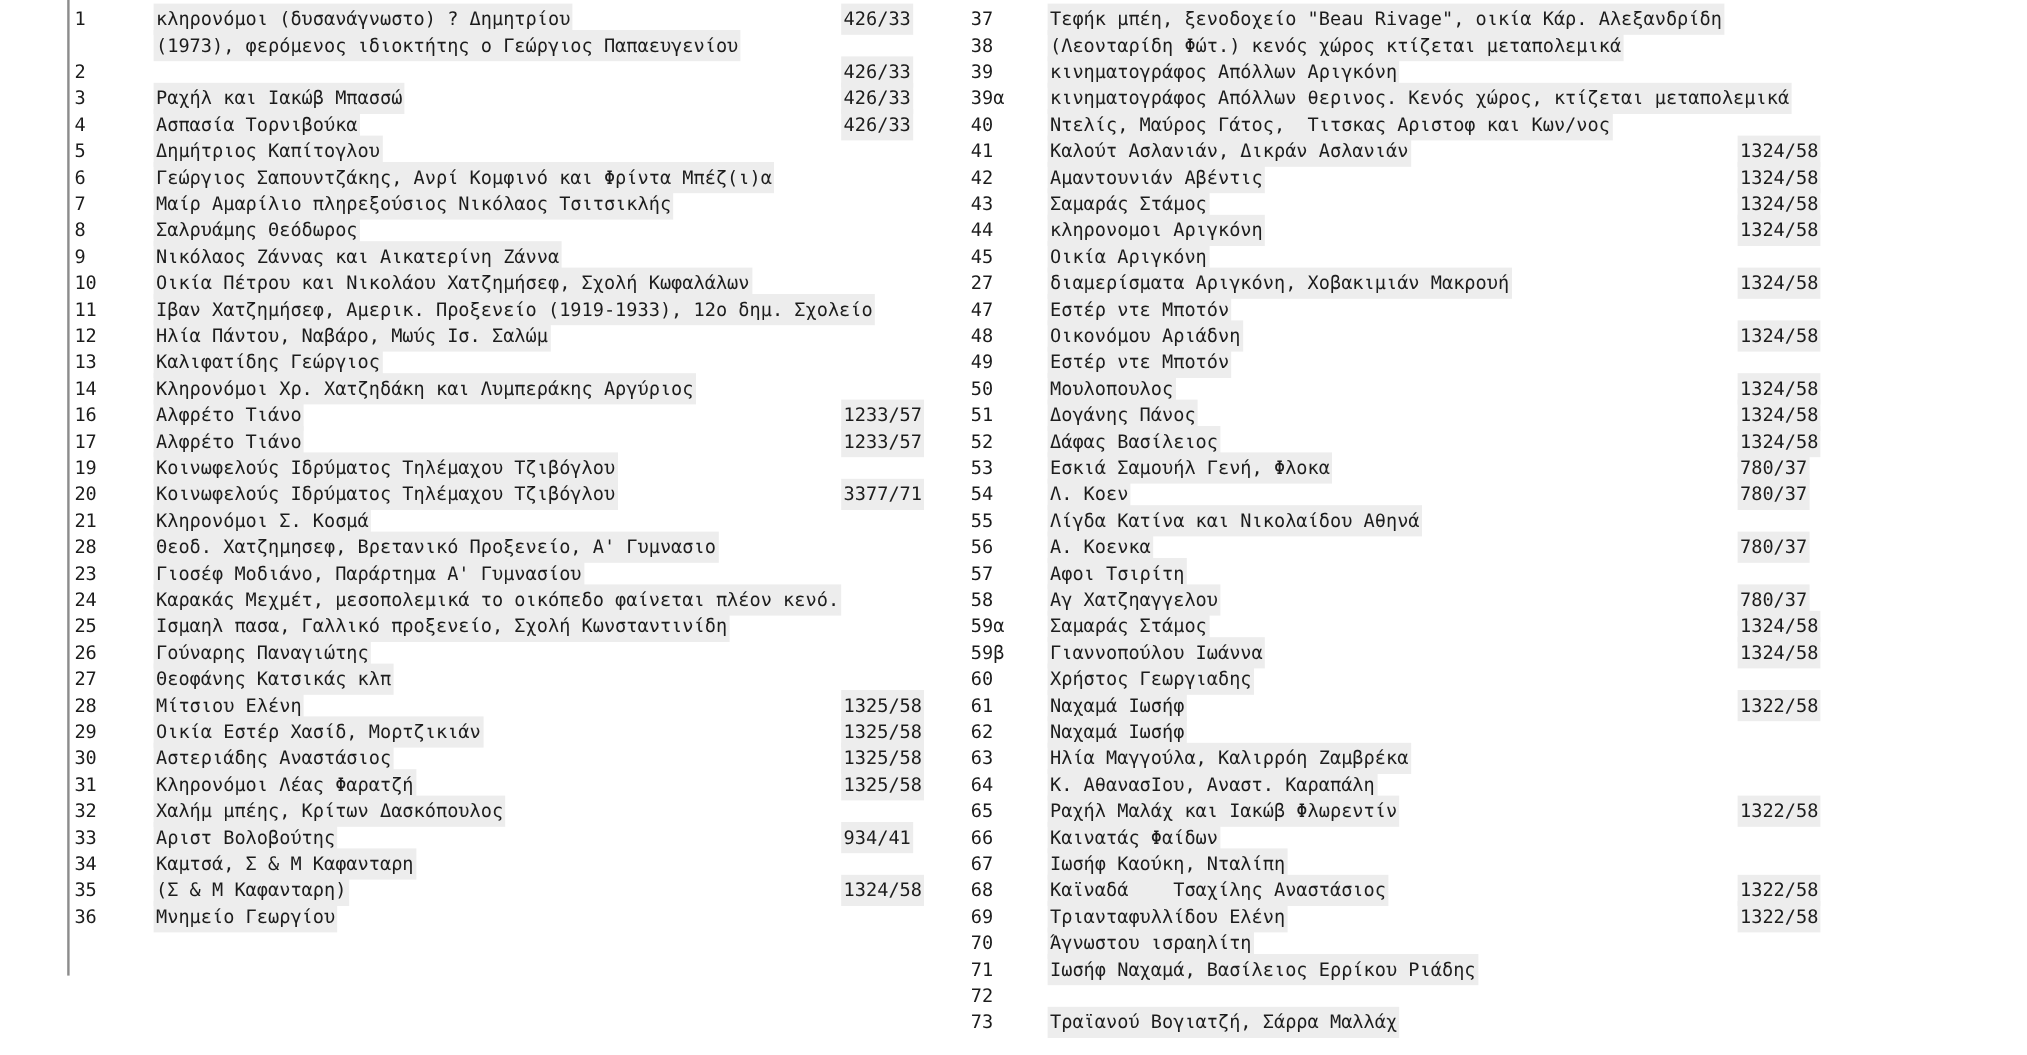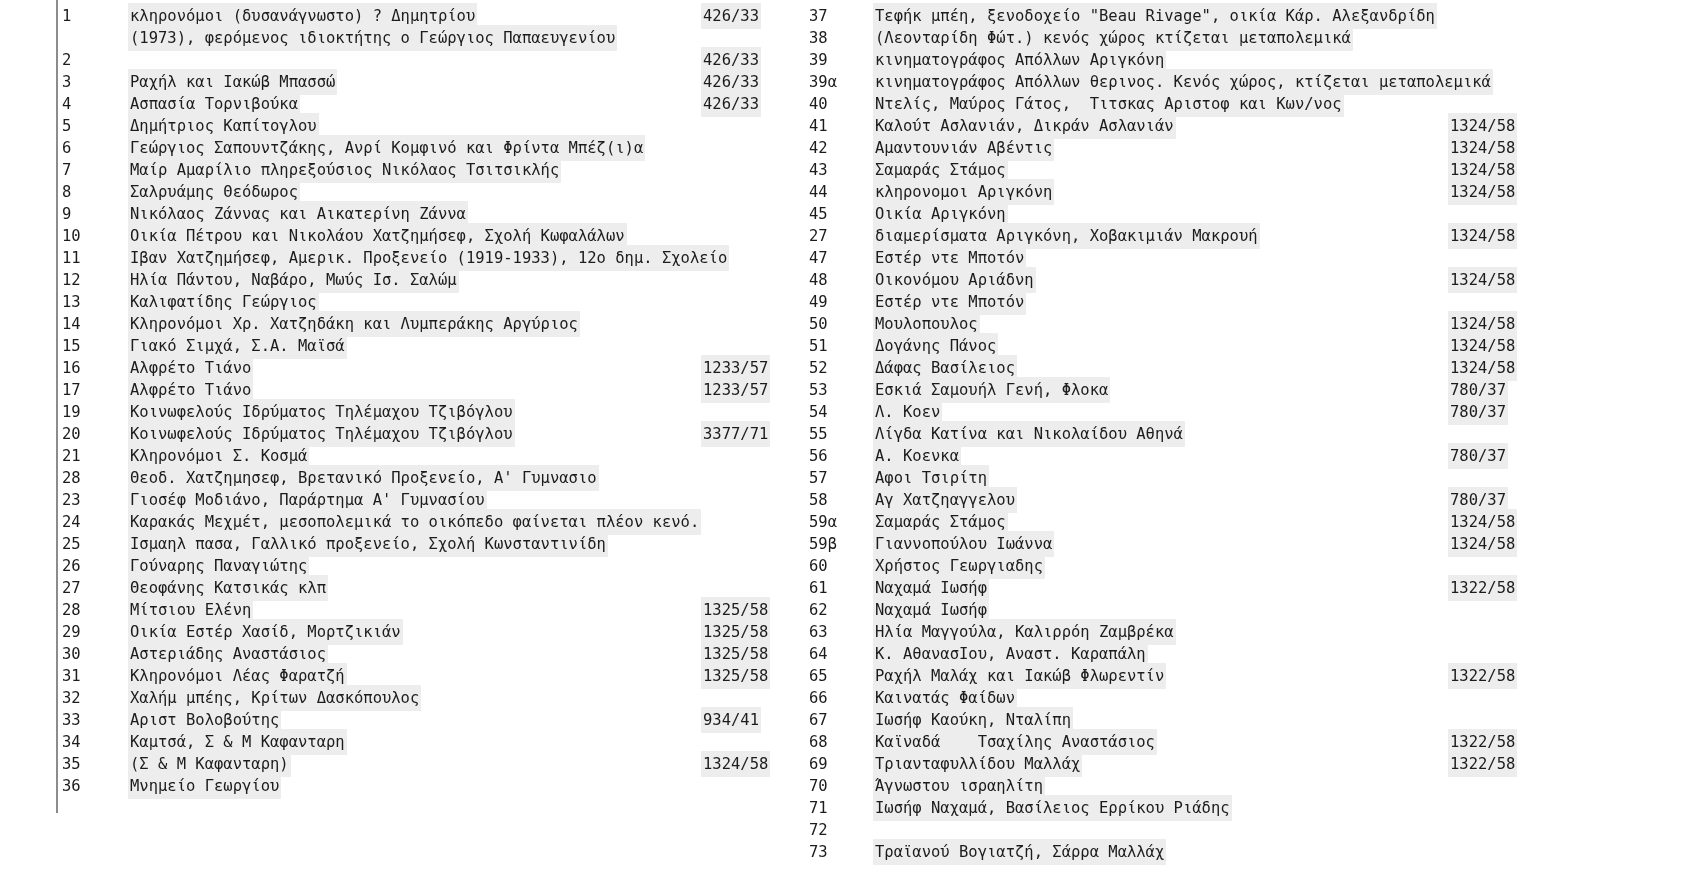--- a/index.html
+++ b/index.html
@@ -61,21 +61,20 @@
       <div class="row"><span class="num">5</span><span class="txt">Δημήτριος Καπίτογλου</span><span class="ref"></span></div>
       <div class="row"><span class="num">6</span><span class="txt">Γεώργιος Σαπουντζάκης, Ανρί Κομφινό και Φρίντα Μπέζ(ι)α</span><span class="ref"></span></div>
       <div class="row"><span class="num">7</span><span class="txt">Μαίρ Αμαρίλιο πληρεξούσιος Νικόλαος Τσιτσικλής</span><span class="ref"></span></div>
       <div class="row"><span class="num">8</span><span class="txt">Σαλρυάμης Θεόδωρος</span><span class="ref"></span></div>
       <div class="row"><span class="num">9</span><span class="txt">Νικόλαος Ζάννας και Αικατερίνη Ζάννα</span><span class="ref"></span></div>
       <div class="row"><span class="num">10</span><span class="txt">Οικία Πέτρου και Νικολάου Χατζημήσεφ, Σχολή Κωφαλάλων</span><span class="ref"></span></div>
       <div class="row"><span class="num">11</span><span class="txt">Ιβαν Χατζημήσεφ, Αμερικ. Προξενείο (1919-1933), 12ο δημ. Σχολείο</span><span class="ref"></span></div>
       <div class="row"><span class="num">12</span><span class="txt">Ηλία Πάντου, Ναβάρο, Μωύς Ισ. Σαλώμ</span><span class="ref"></span></div>
       <div class="row"><span class="num">13</span><span class="txt">Καλιφατίδης Γεώργιος</span><span class="ref"></span></div>
       <div class="row"><span class="num">14</span><span class="txt">Κληρονόμοι Χρ. Χατζηδάκη και Λυμπεράκης Αργύριος</span><span class="ref"></span></div>
-      <div class="row"><span class="num">15</span><span class="txt">Γιακό Σιμχά, Σ.Α. Μαϊσά</span><span class="ref"></span></div>
       <div class="row"><span class="num">16</span><span class="txt">Αλφρέτο Τιάνο</span><span class="ref">1233/57</span></div>
       <div class="row"><span class="num">17</span><span class="txt">Αλφρέτο Τιάνο</span><span class="ref">1233/57</span></div>
       <div class="row"><span class="num">19</span><span class="txt">Κοινωφελούς Ιδρύματος Τηλέμαχου Τζιβόγλου</span><span class="ref"></span></div>
       <div class="row"><span class="num">20</span><span class="txt">Κοινωφελούς Ιδρύματος Τηλέμαχου Τζιβόγλου</span><span class="ref">3377/71</span></div>
       <div class="row"><span class="num">21</span><span class="txt">Κληρονόμοι Σ. Κοσμά</span><span class="ref"></span></div>
       <div class="row"><span class="num">28</span><span class="txt">Θεοδ. Χατζημησεφ, Βρετανικό Προξενείο, Α' Γυμνασιο</span><span class="ref"></span></div>
       <div class="row"><span class="num">23</span><span class="txt">Γιοσέφ Μοδιάνο, Παράρτημα Α' Γυμνασίου</span><span class="ref"></span></div>
       <div class="row"><span class="num">24</span><span class="txt">Καρακάς Μεχμέτ, μεσοπολεμικά το οικόπεδο φαίνεται πλέον κενό.</span><span class="ref"></span></div>
       <div class="row"><span class="num">25</span><span class="txt">Ισμαηλ πασα, Γαλλικό προξενείο, Σχολή Κωνσταντινίδη</span><span class="ref"></span></div>
       <div class="row"><span class="num">26</span><span class="txt">Γούναρης Παναγιώτης</span><span class="ref"></span></div>
@@ -118,19 +117,19 @@
       <div class="row"><span class="num">59β</span><span class="txt">Γιαννοπούλου Ιωάννα</span><span class="ref">1324/58</span></div>
       <div class="row"><span class="num">60</span><span class="txt">Χρήστος Γεωργιαδης</span><span class="ref"></span></div>
       <div class="row"><span class="num">61</span><span class="txt">Ναχαμά Ιωσήφ</span><span class="ref">1322/58</span></div>
       <div class="row"><span class="num">62</span><span class="txt">Ναχαμά Ιωσήφ</span><span class="ref"></span></div>
       <div class="row"><span class="num">63</span><span class="txt">Ηλία Μαγγούλα, Καλιρρόη Ζαμβρέκα</span><span class="ref"></span></div>
       <div class="row"><span class="num">64</span><span class="txt">Κ. ΑθανασΙου, Αναστ. Καραπάλη</span><span class="ref"></span></div>
       <div class="row"><span class="num">65</span><span class="txt">Ραχήλ Μαλάχ και Ιακώβ Φλωρεντίν</span><span class="ref">1322/58</span></div>
       <div class="row"><span class="num">66</span><span class="txt">Καινατάς Φαίδων</span><span class="ref"></span></div>
       <div class="row"><span class="num">67</span><span class="txt">Ιωσήφ Καούκη, Νταλίπη</span><span class="ref"></span></div>
       <div class="row"><span class="num">68</span><span class="txt">Καϊναδά    Τσαχίλης Αναστάσιος</span><span class="ref">1322/58</span></div>
-      <div class="row"><span class="num">69</span><span class="txt">Τριανταφυλλίδου Μαλλάχ</span><span class="ref">1322/58</span></div>
+      <div class="row"><span class="num">69</span><span class="txt">Τριανταφυλλίδου Ελένη</span><span class="ref">1322/58</span></div>
       <div class="row"><span class="num">70</span><span class="txt">Άγνωστου ισραηλίτη</span><span class="ref"></span></div>
       <div class="row"><span class="num">71</span><span class="txt">Ιωσήφ Ναχαμά, Βασίλειος Ερρίκου Ριάδης</span><span class="ref"></span></div>
       <div class="row"><span class="num">72</span><span class="txt"></span><span class="ref"></span></div>
       <div class="row"><span class="num">73</span><span class="txt">Τραϊανού Βογιατζή, Σάρρα Μαλλάχ</span><span class="ref"></span></div>
     </div>
 </div>
 
 </body></html>

